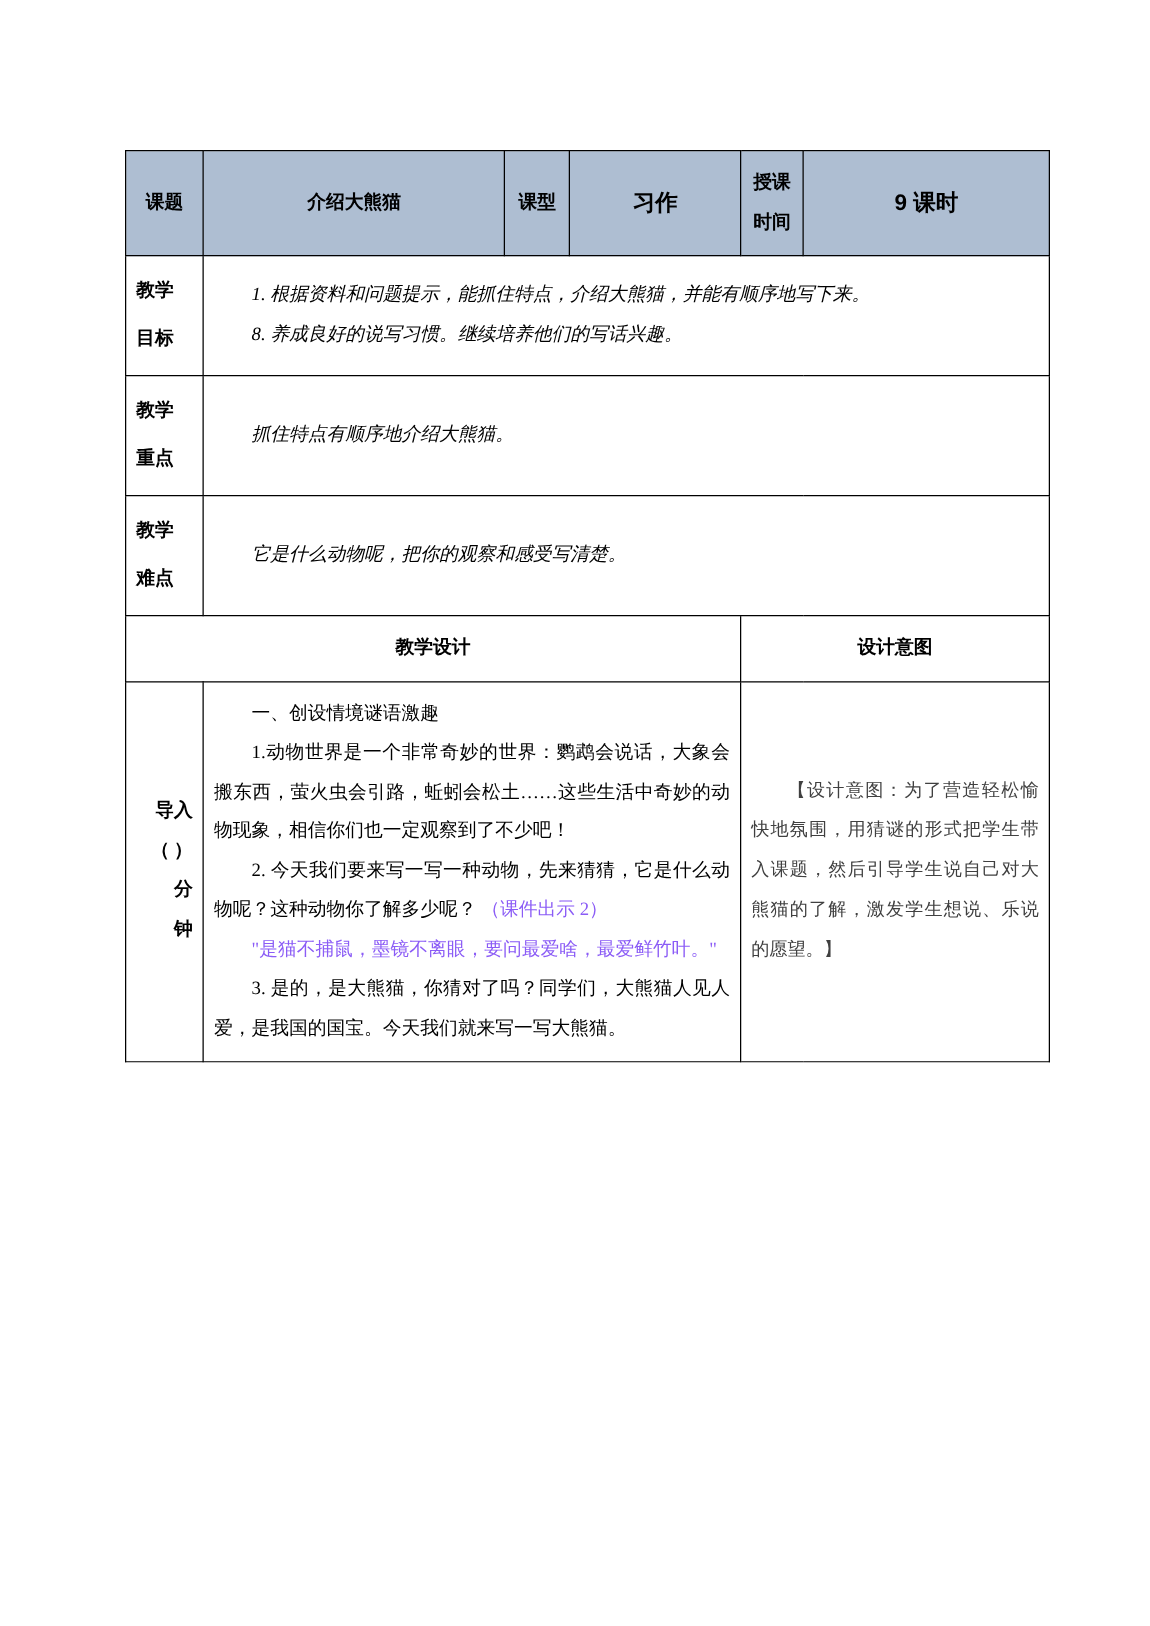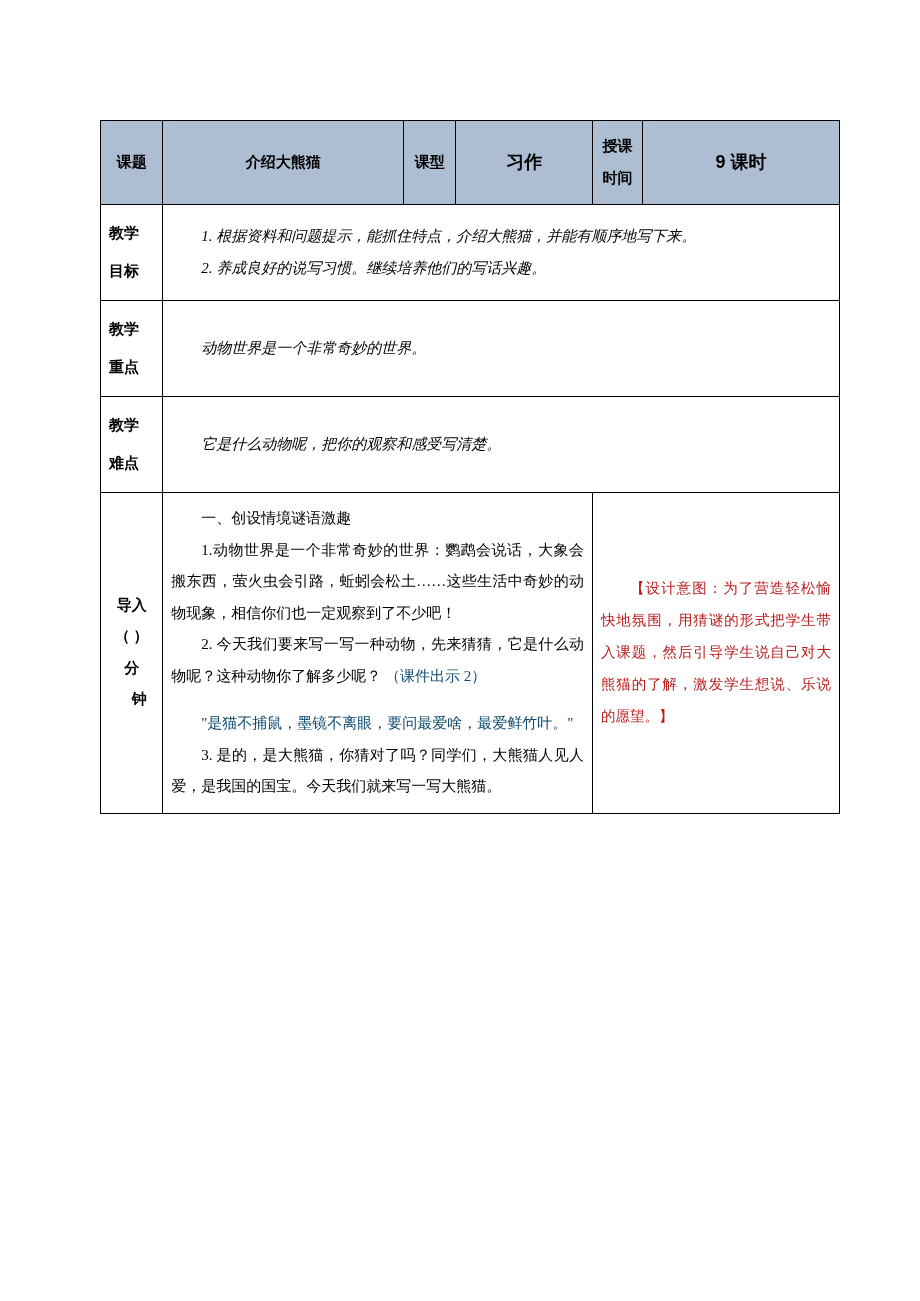--- a/index.html
+++ b/index.html
@@ -36,22 +36,22 @@
       font-weight: bold;
       width: 60px;
     }
     .content-cell {
       padding: 10px 6px 10px 4px;
       font-style: italic;
     }
     .indent {
       text-indent: 2em;
     }
-    .blue { color: #0c4a6e; margin-top: 16px; }
-    .green { color: #b91c1c; }
+    .blue { color: #8b5cf6; }
+    .green { color: #404040; }
     .design-col {
       vertical-align: middle;
       padding: 10px 4px;
       font-size: 14.5px;
     }
     .big-val {
       font-family: "Microsoft YaHei", sans-serif;
       font-size: 18px;
     }
     .sec-title {
@@ -59,21 +59,21 @@
       font-weight: bold;
     }
     .main-content {
       padding: 35px 4px 45px 4px;
       line-height: 2.2;
       vertical-align: top;
       font-family: Liberation Serif, serif;
     }
     .stage-label {
       vertical-align: middle;
-      text-align: center;
+      text-align: right;
       font-weight: bold;
       line-height: 2.4;
       padding-left: 8px;
     }
   </style>
 </head>
 <body>
 
 <table class="outer-table">
   <colgroup>
@@ -98,44 +98,48 @@
     <td class="hdr big-val">9 课时</td>
   </tr>
 
   <tr>
     <td class="label-col">
       <div style="line-height:2.5">教学</div>
       <div style="line-height:2.5">目标</div>
     </td>
     <td colspan="5" class="content-cell">
       <div class="indent">1. 根据资料和问题提示，能抓住特点，介绍大熊猫，并能有顺序地写下来。</div>
-      <div class="indent">2. 养成良好的说写习惯。继续培养他们的写话兴趣。</div>
+      <div class="indent">8. 养成良好的说写习惯。继续培养他们的写话兴趣。</div>
     </td>
   </tr>
 
   <tr>
     <td class="label-col">
       <div style="line-height:2.5">教学</div>
       <div style="line-height:2.5">重点</div>
     </td>
     <td colspan="5" class="content-cell">
-      <div class="indent">动物世界是一个非常奇妙的世界。</div>
+      <div class="indent">抓住特点有顺序地介绍大熊猫。</div>
     </td>
   </tr>
 
   <tr>
     <td class="label-col">
       <div style="line-height:2.5">教学</div>
       <div style="line-height:2.5">难点</div>
     </td>
     <td colspan="5" class="content-cell">
       <div class="indent">它是什么动物呢，把你的观察和感受写清楚。</div>
     </td>
   </tr>
 
+  <tr>
+    <td colspan="4" class="sec-title">教学设计</td>
+    <td colspan="2" class="sec-title">设计意图</td>
+  </tr>
 
   <tr>
     <td class="stage-label">
       <div>导入</div>
       <div>（  ）分</div>
       <div style="text-indent:1em">钟</div>
     </td>
     <td colspan="3" class="main-content">
       <div class="indent">一、创设情境谜语激趣</div>
       <div class="indent" style="text-align:justify">1.动物世界是一个非常奇妙的世界：鹦鹉会说话，大象会搬东西，萤火虫会引路，蚯蚓会松土……这些生活中奇妙的动物现象，相信你们也一定观察到了不少吧！</div>

